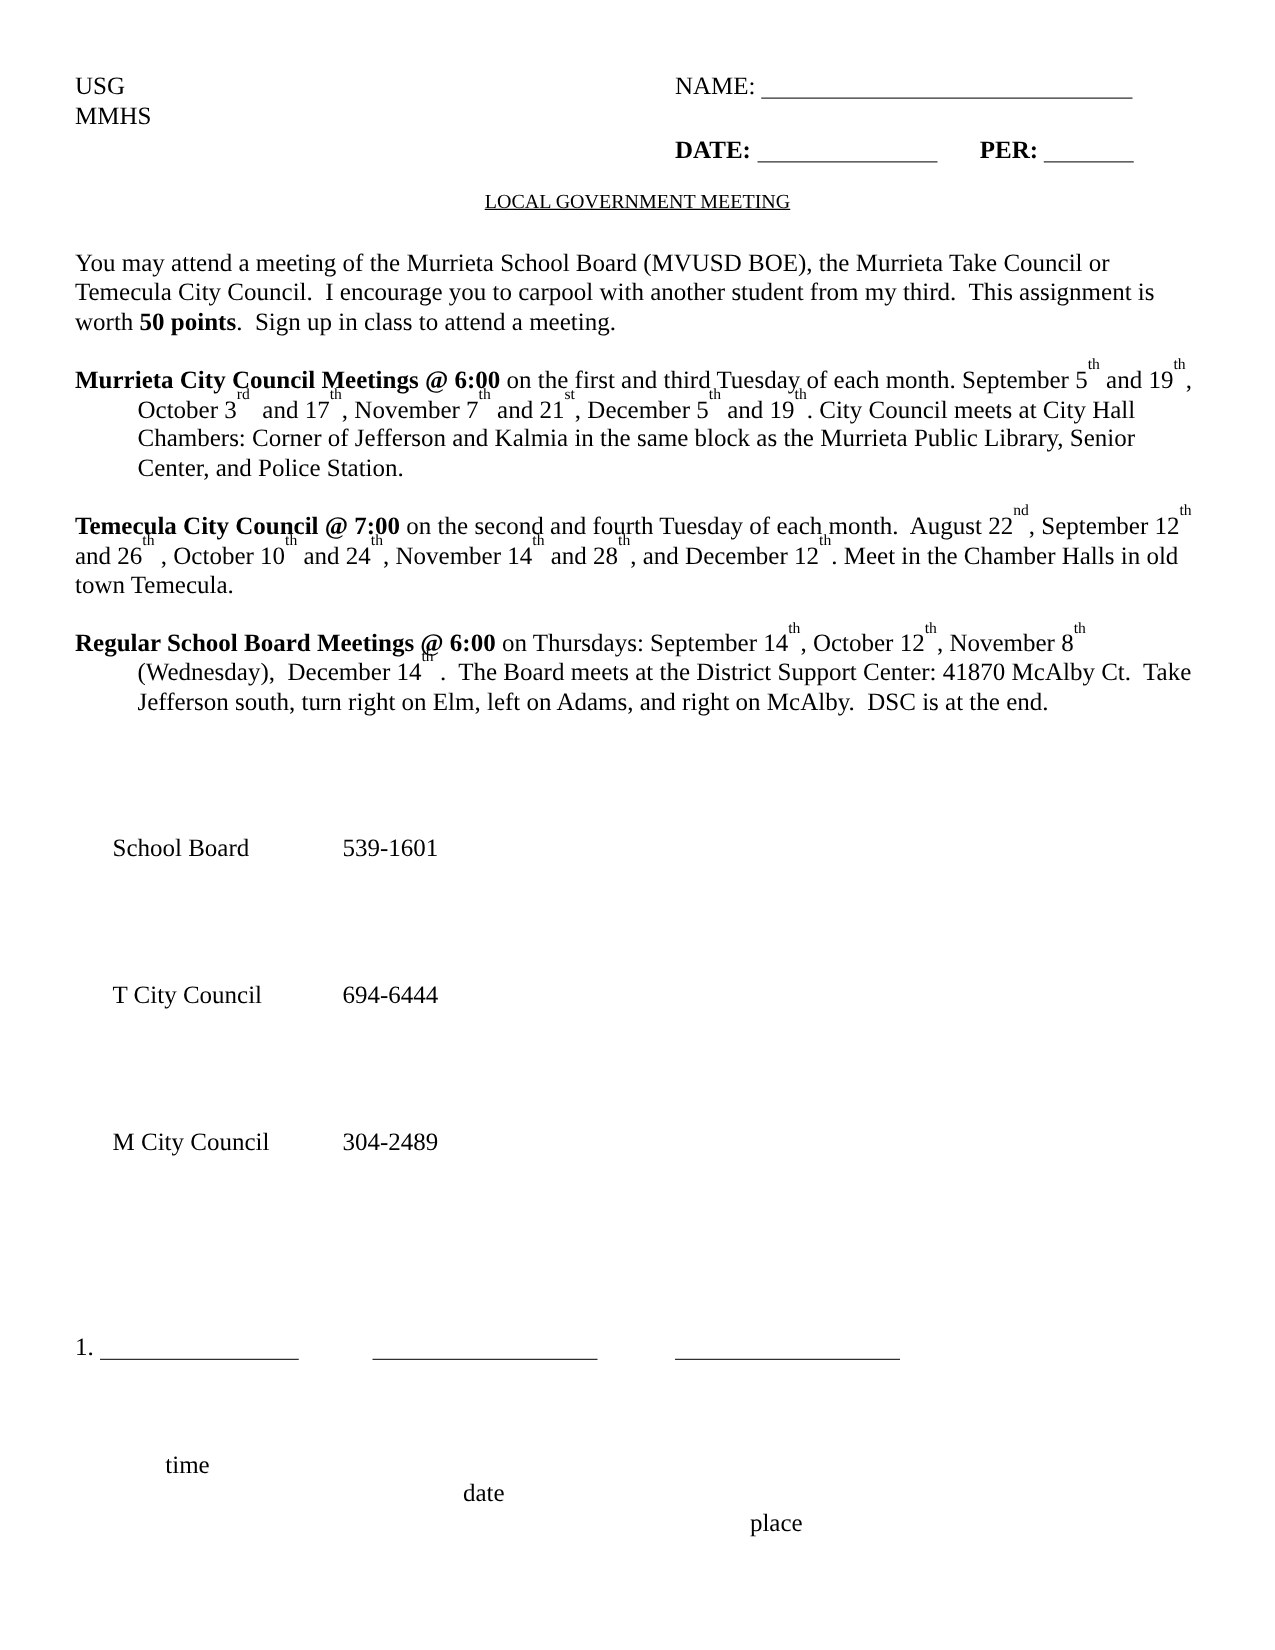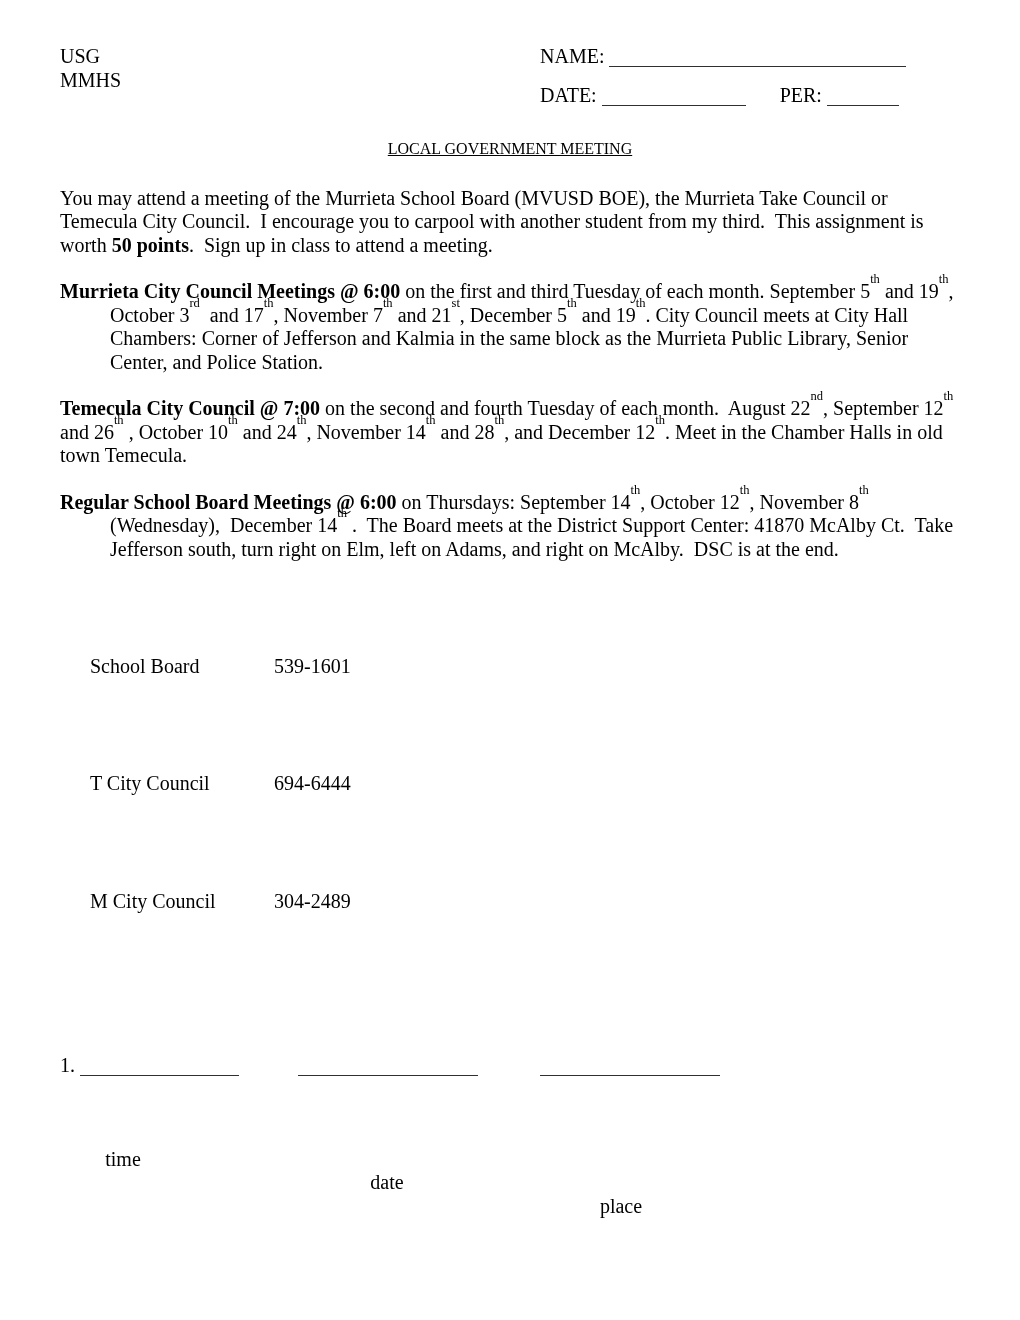--- a/index.html
+++ b/index.html
@@ -1,32 +1,32 @@
 <!DOCTYPE html>
 <html><head>
 <meta charset="utf-8">
 <style>
   html, body { margin: 0; padding: 0; background: #fff; }
   .page {
     position: relative;
     width: 1020px;
     height: 1320px;
     box-sizing: border-box;
-    padding: 45px 60px 0 60px;
+    padding: 58px 60px 0 60px;
     background: #ffffff;
     color: #000000;
     font-family: "Liberation Serif", "DejaVu Serif", serif;
     font-size: 20px;
     line-height: 23.5px;
     overflow: hidden;
   }
   .hdr { position: relative; height: 92px; }
   .hdr-left div { white-space: pre; }
   .hdr-right { position: absolute; left: 480px; top: 0; }
-  .hdr-right .line2 { margin-top: 15px; }
+  .hdr-right .line2 { margin-top: 27px; font-weight: bold; }
   .title {
     font-size: 16px;
     font-weight: normal;
     text-decoration: underline;
     text-align: center;
     margin: 0 0 26px 0;
     line-height: 23.5px;
   }
   .para, .step, .block { margin: 0 0 23px 0; white-space: pre; }
   .hang { padding-left: 50px; text-indent: -50px; }
@@ -78,21 +78,21 @@
       <span class="inst">T City Council</span><span>694-6444</span>
     </div>
     <div class="contact-row">
       <span class="inst">M City Council</span><span>304-2489</span>
     </div>
   </div>
 
   <div class="step">
     <div class="blankline"><span>1. </span><span class="blank" style="width: 159px;"></span><span class="sp" style="width: 59px;"></span><span class="blank" style="width: 180px;"></span><span class="sp" style="width: 62px;"></span><span class="blank" style="width: 180px;"></span></div>
     <div class="labels">
-      <span style="left:63px">time</span>
+      <span style="left:90px">time</span>
       <span style="left:327px">date</span>
       <span style="left:561px">place</span>
     </div>
   </div>
 
   <div class="step">
     
     
   </div>
 

